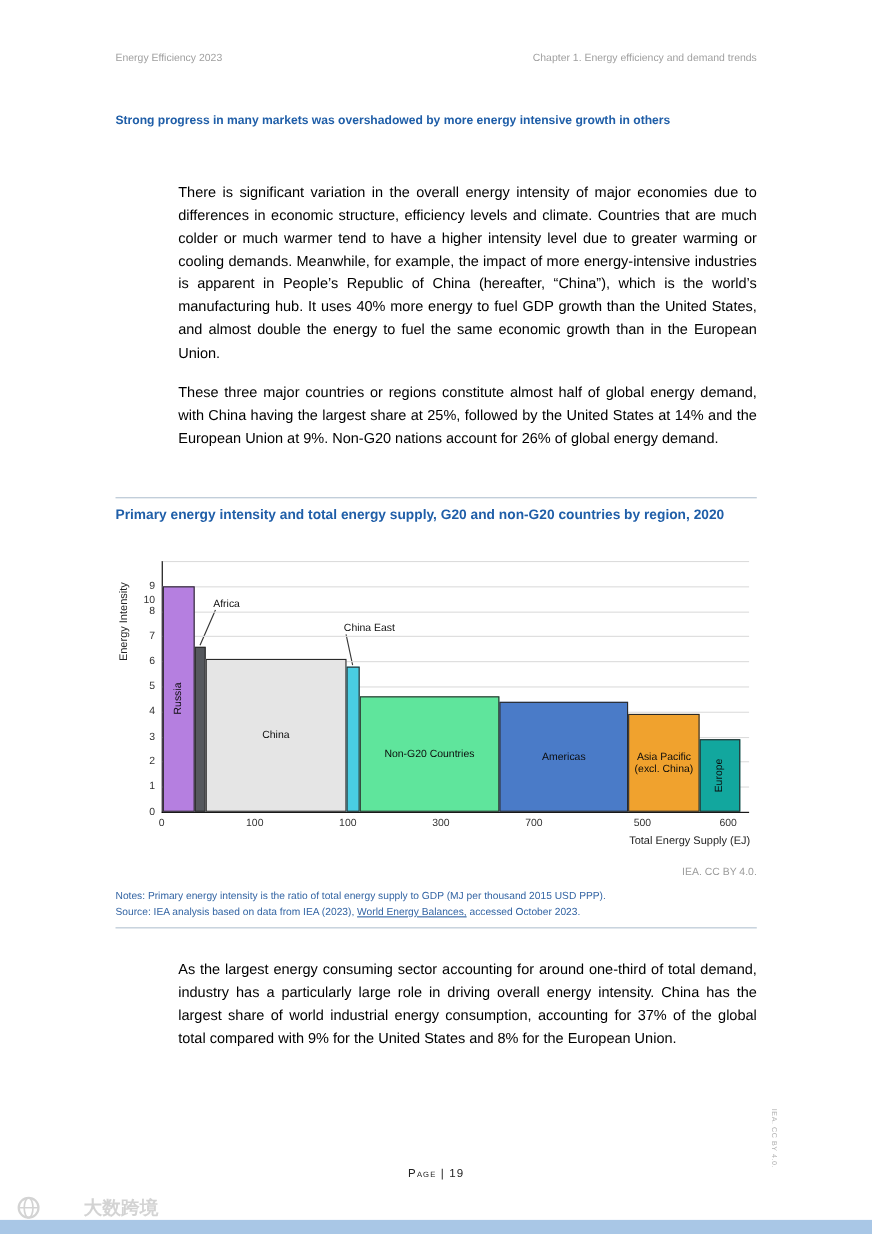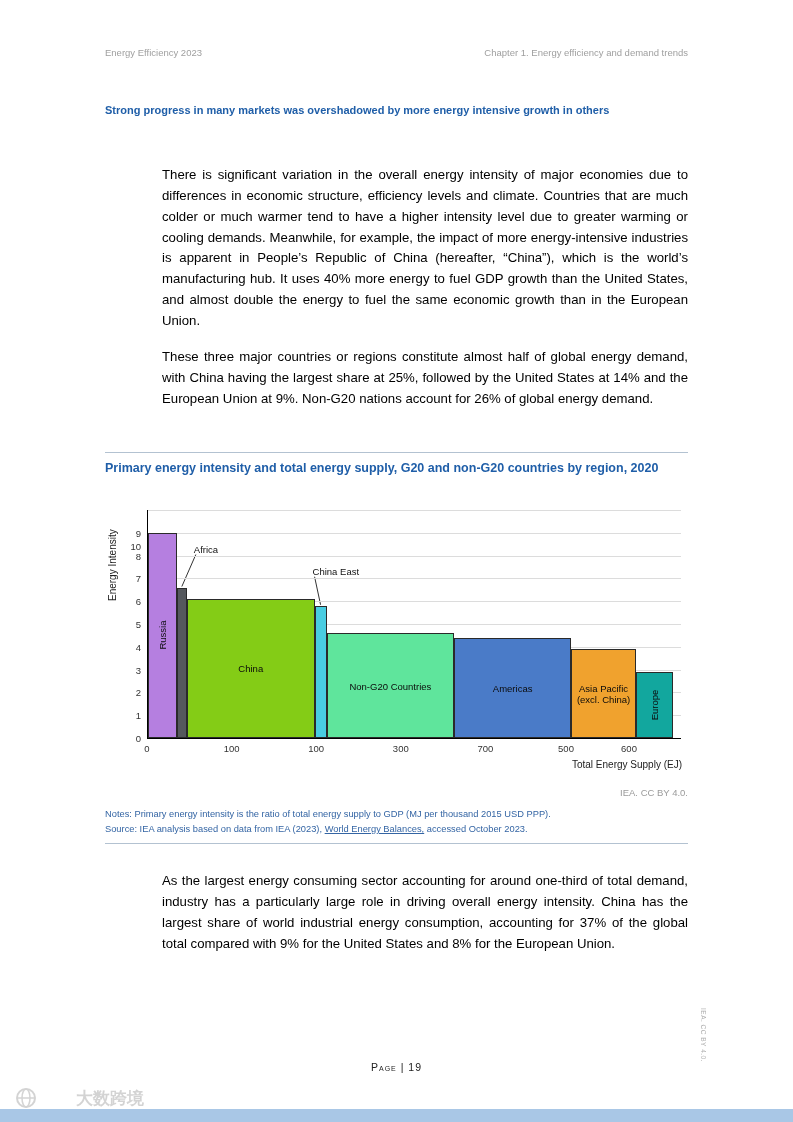--- a/index.html
+++ b/index.html
@@ -128,21 +128,21 @@
         <div class="gridline" style="top: 114px;"></div>
         <div class="gridline" style="top: 91.2px;"></div>
         <div class="gridline" style="top: 68.4px;"></div>
         <div class="gridline" style="top: 45.6px;"></div>
         <div class="gridline" style="top: 22.8px;"></div>
         <div class="gridline" style="top: 0px;"></div>
         <div class="bar" style="left: 0px; width: 28.7651px; top: 22.8px; height: 205.2px; background: rgb(181, 127, 224);">
           <span class="bar-label vertical">Russia</span>
         </div>
         <div class="bar" style="left: 28.7651px; width: 10.1524px; top: 77.52px; height: 150.48px; background: rgb(85, 88, 93);"></div>
-        <div class="bar" style="left: 38.9175px; width: 127.751px; top: 88.92px; height: 139.08px; background: #84cc16;">
+        <div class="bar" style="left: 38.9175px; width: 127.751px; top: 88.92px; height: 139.08px; background: #e5e5e5;">
           <span class="bar-label">China</span>
         </div>
         <div class="bar" style="left: 166.668px; width: 11.8444px; top: 95.76px; height: 132.24px; background: rgb(73, 205, 226);"></div>
         <div class="bar" style="left: 178.513px; width: 127.751px; top: 123.12px; height: 104.88px; background: rgb(95, 229, 156);">
           <span class="bar-label">Non-G20 Countries</span>
         </div>
         <div class="bar" style="left: 423.016px; width: 65.1444px; top: 139.08px; height: 88.92px; background: rgb(240, 162, 46);">
           <span class="bar-label">Asia Pacific
 (excl. China)</span>
         </div>
@@ -154,22 +154,22 @@
         </div>
         <div class="anno-label" style="left: 45.8413px; top: 33.52px;">Africa</div>
         <div class="anno-label" style="left: 164.59px; top: 55.76px;">China East</div>
       </div>
     <div class="x-ticks" id="xTicks">
         <div class="xtick" style="left: 0px;">0</div>
         <div class="xtick" style="left: 84.6032px;">100</div>
         <div class="xtick" style="left: 169.206px;">100</div>
         <div class="xtick" style="left: 253.81px;">300</div>
         <div class="xtick" style="left: 338.413px;">700</div>
-        <div class="xtick" style="left: 419px;">500</div>
-        <div class="xtick" style="left: 482px; text-align: center;">600</div>
+        <div class="xtick" style="left: 437px;">500</div>
+        <div class="xtick" style="left: 515px; text-align: center;">600</div>
       </div>
     <div class="x-axis-label">Total Energy Supply (EJ)</div>
   </div>
 
   <div class="fig-credit">IEA. CC BY 4.0.</div>
   <div class="fig-notes">Notes: Primary energy intensity is the ratio of total energy supply to GDP (MJ per thousand 2015 USD PPP).</div>
   <div class="fig-source">
     <span>Source: IEA analysis based on data from IEA (2023), </span><span class="src-link">World Energy Balances,</span><span> accessed October 2023.</span>
   </div>
 

